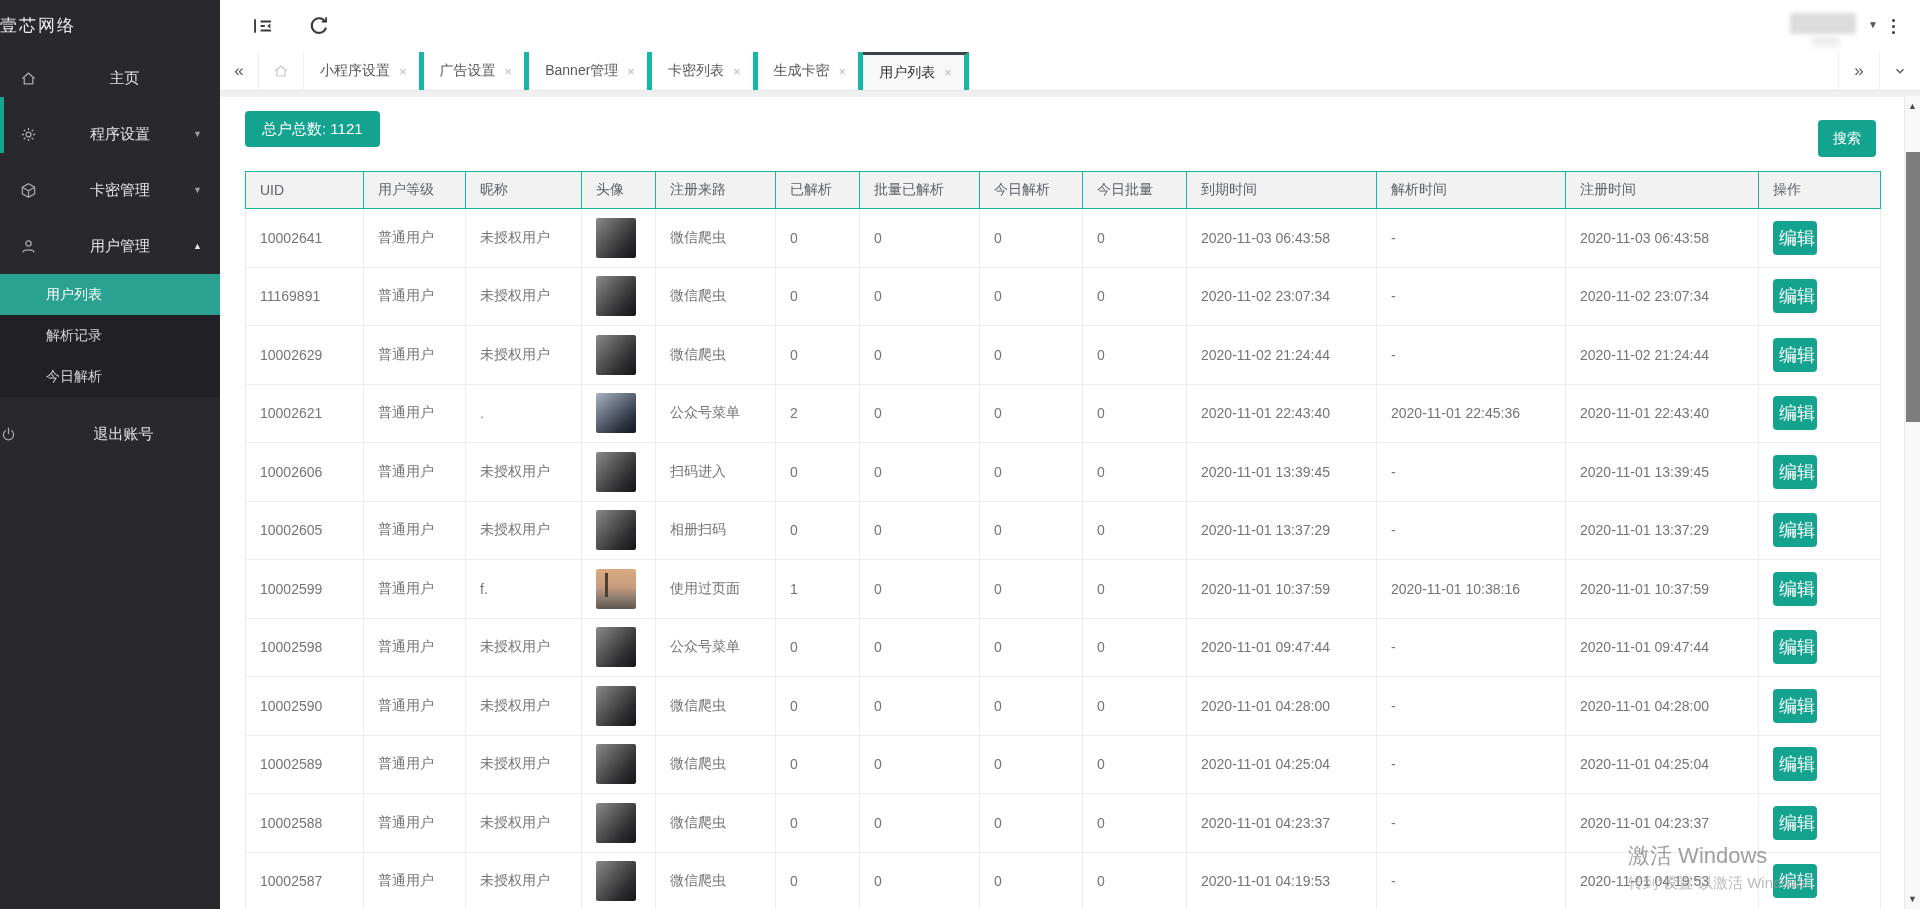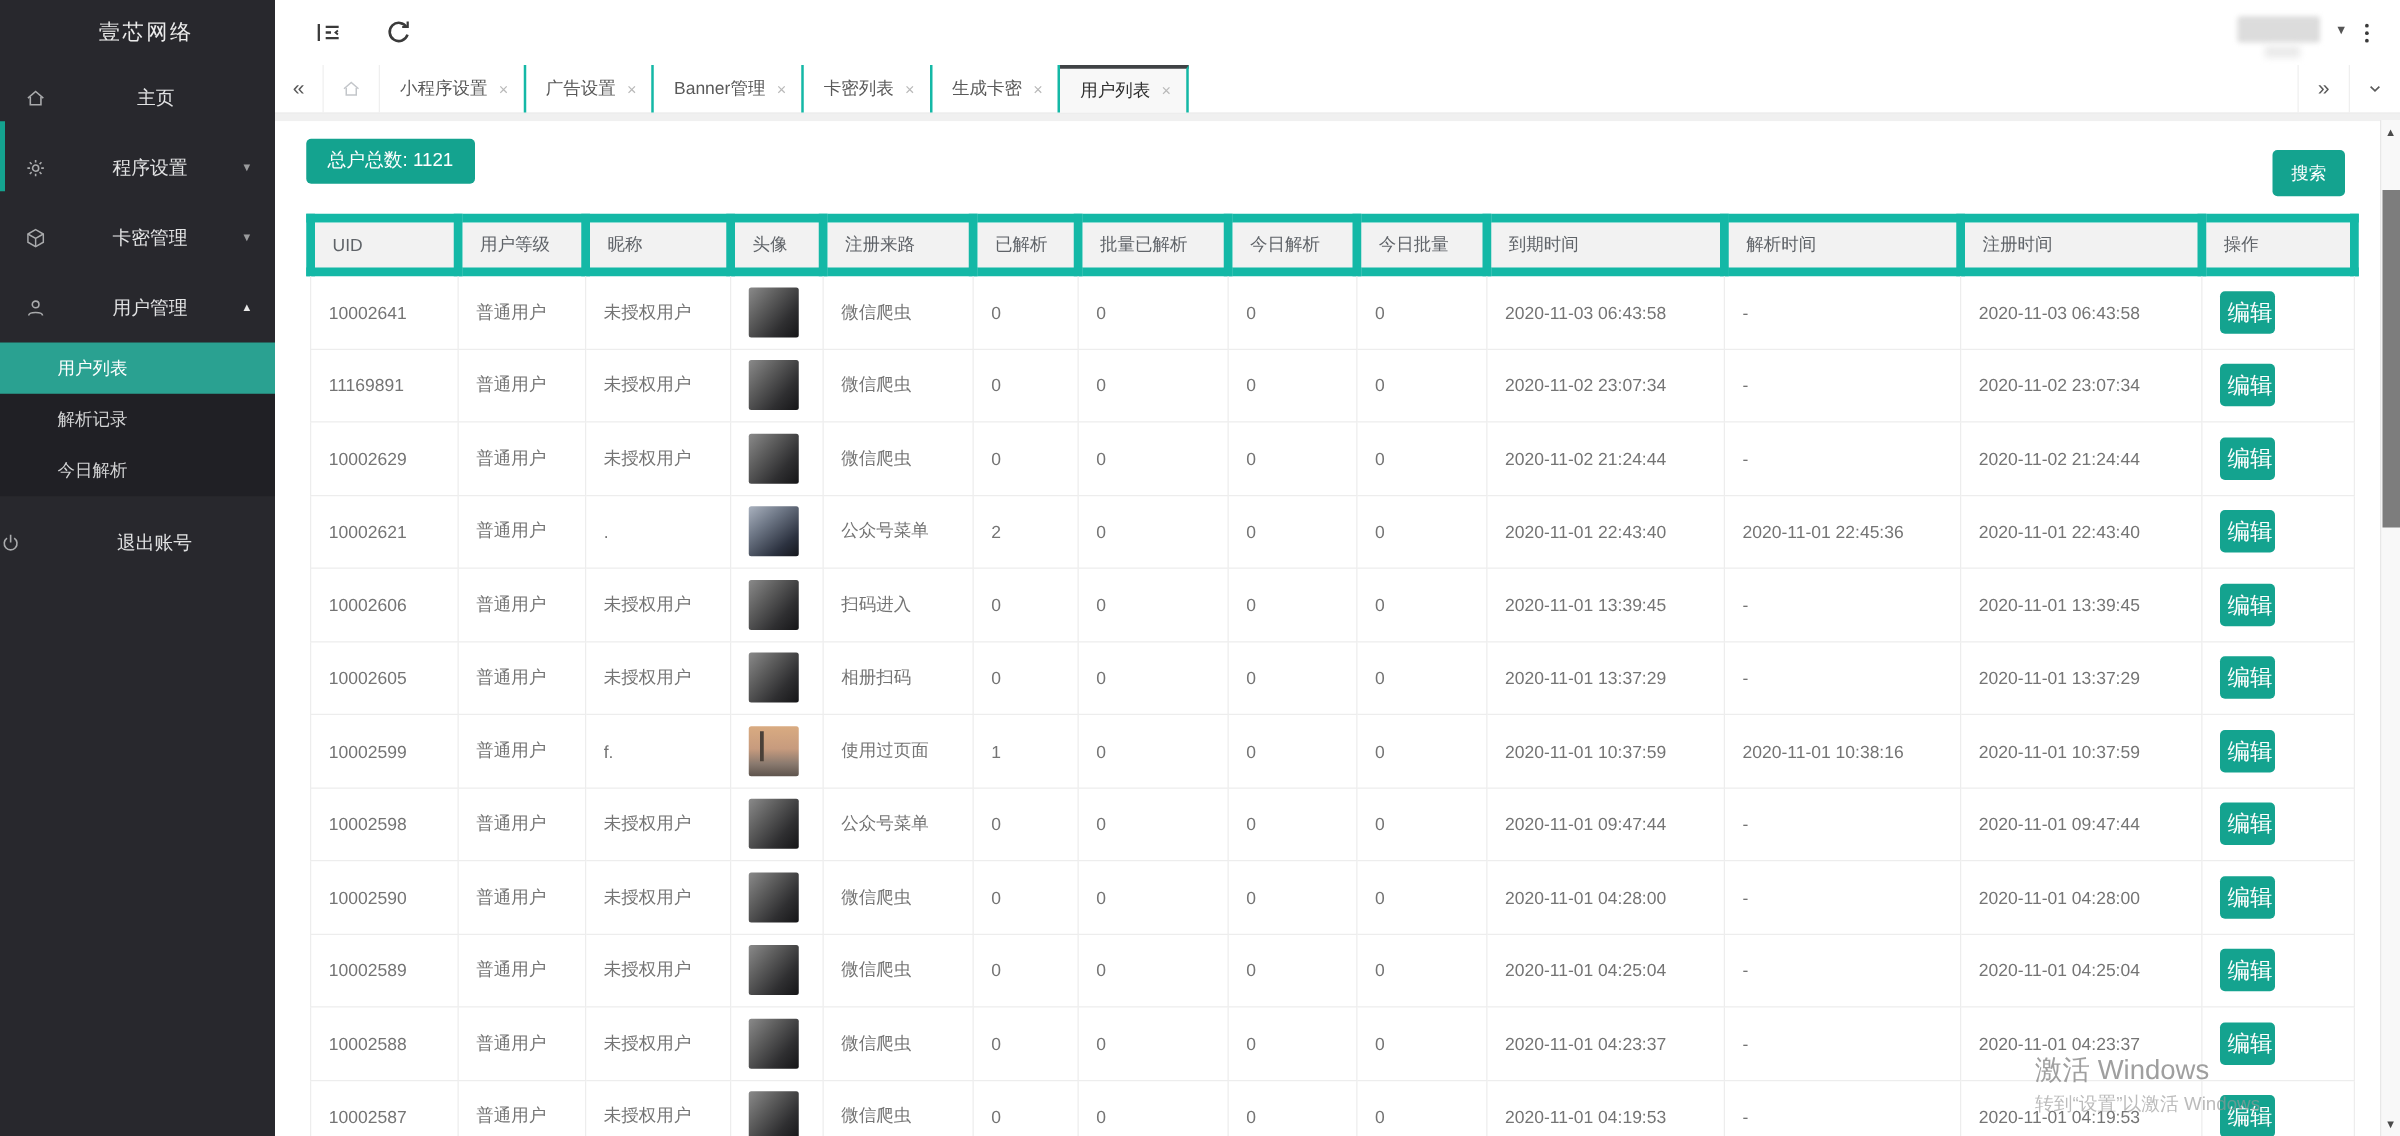--- a/index.html
+++ b/index.html
@@ -1,19 +1,19 @@
 <!DOCTYPE html>
 <html><head>
 <meta charset="utf-8">
 <style>
   html,body{margin:0;padding:0;width:1920px;height:909px;overflow:hidden;
     font-family:"Liberation Sans","DejaVu Sans",sans-serif;background:#fff;}
   
   .sidebar{position:absolute;left:0;top:0;width:220px;height:909px;background:#28282d;color:#dfe0e1;}
-  .logo{height:50px;line-height:52px;text-align:center;font-size:17px;letter-spacing:2px;color:#ececec;padding-left:14px;}
+  .logo{height:50px;line-height:52px;text-align:left;font-size:17px;letter-spacing:2px;color:#ececec;}
   .menu{position:absolute;top:50px;left:0;right:0;}
   .menu-item{height:56px;display:flex;align-items:center;padding:0 18px 0 20px;cursor:pointer;font-size:15px;}
   .mi-icon{width:17px;height:17px;color:#a9aaac;margin-right:10px;flex:none;display:inline-block;}
   .mi-icon svg{width:100%;height:100%;display:block;}
   .mi-label{flex:1;color:#e2e3e4;text-align:center;}
   .mi-caret{font-size:9px;color:#9a9b9d;}
   .submenu{background:#202025;}
   .sub-item{height:41px;line-height:41px;padding-left:46px;font-size:14px;color:#d2d3d4;cursor:pointer;}
   .sub-item.active{background:#2aa191;color:#fff;}
   .logout{position:absolute;top:412px;left:0;right:0;height:44px;display:flex;align-items:center;font-size:15px;cursor:pointer;}
@@ -27,37 +27,37 @@
   .user-pill{position:absolute;right:64px;top:13px;width:66px;height:21px;background:#dcdcdc;border-radius:2px;filter:blur(2px);cursor:pointer;}
   .user-smudge{position:absolute;right:80px;top:37px;width:28px;height:9px;background:#e9e9e9;filter:blur(3px);}
   .user-caret{position:absolute;right:42px;top:19px;font-size:10px;color:#555;cursor:pointer;}
   .tb-dots{position:absolute;right:20px;top:15px;width:14px;height:22px;cursor:pointer;display:flex;flex-direction:column;align-items:center;justify-content:center;gap:3px;}
   .tb-dots i{width:3px;height:3px;border-radius:50%;background:#3a3a3a;}
   
   .tabbar{position:absolute;left:220px;top:52px;right:0;height:38px;background:#fff;border-bottom:1px solid #e6e6e6;display:flex;align-items:stretch;}
   .tab-ctl{width:38px;display:flex;align-items:center;justify-content:center;color:#5a5a5a;font-size:17px;cursor:pointer;border-right:1px solid #efefef;flex:none;}
   .tab-home{width:44px;display:flex;align-items:center;justify-content:center;border-right:1px solid #efefef;cursor:pointer;flex:none;}
   .tab-home svg{width:16px;height:16px;color:#c3c6ca;}
-  .tab{display:flex;align-items:center;padding:0 12px 0 16px;border-right:2px solid #14b8a6;font-size:14px;color:#595959;cursor:pointer;flex:none;}
+  .tab{display:flex;align-items:center;padding:0 12px 0 16px;border-right:5px solid #14b8a6;font-size:14px;color:#595959;cursor:pointer;flex:none;}
   .tab .tab-label{margin-right:9px;}
   .tab .tab-close{font-size:13px;color:#b9b9b9;cursor:pointer;}
   .tab.active{background:#f8f8f8;border-top:3px solid #3f4245;color:#2e2e2e;}
   .tabbar-right{position:absolute;right:0;top:0;height:38px;display:flex;}
   .tabbar-right .tab-ctl{border-left:1px solid #efefef;border-right:none;width:40px;}
   .tabbar-right .tab-ctl svg{width:14px;height:14px;color:#5a5a5a;}
   .page-gap{position:absolute;left:220px;top:91px;right:0;height:6px;background:#f0f0f0;}
   
   .content{position:absolute;left:220px;top:97px;right:16px;bottom:0;background:#fff;overflow:hidden;}
   .total-badge{position:absolute;left:25px;top:14px;height:36px;line-height:36px;padding:0 17px;background:#14a38f;color:#fff;font-size:15px;border-radius:4px;}
   .search-input{position:absolute;left:1285px;top:24px;width:305px;height:34px;box-sizing:border-box;border:1px solid #dcdfe6;border-radius:4px;padding:0 12px;font-size:13px;color:#606266;outline:none;font-family:inherit;}
   .search-input::placeholder{color:#c0c4cc;}
   .search-btn{position:absolute;left:1598px;top:23px;width:58px;height:37px;background:#14a38f;color:#fff;border:none;border-radius:4px;font-size:14px;cursor:pointer;font-family:inherit;}
   
   table.user-table{position:absolute;left:25px;top:74px;width:1635px;border-collapse:collapse;table-layout:fixed;font-size:14px;}
-  .user-table th{height:36px;background:#f2f2f2;color:#5f6368;font-weight:normal;text-align:left;padding:0 0 0 14px;border:7px solid #14b8a6;white-space:nowrap;overflow:hidden;}
+  .user-table th{height:36px;background:#f2f2f2;color:#5f6368;font-weight:normal;text-align:left;padding:0 0 0 14px;border:1px solid #14b8a6;white-space:nowrap;overflow:hidden;}
   .user-table td{height:57.5px;color:#747474;text-align:left;padding:0 0 0 14px;border:1px solid #ededed;white-space:nowrap;overflow:hidden;}
   .avatar{width:40px;height:40px;border-radius:2px;}
   .avatar--dark{background:linear-gradient(130deg,#8a8a8a 0%,#5c5c5c 35%,#2f2f31 70%,#151517 100%);}
   .avatar--dark2{background:linear-gradient(140deg,#aab2bf 0%,#6d7685 35%,#2c3240 75%,#14161c 100%);}
   .avatar--sunset{background:linear-gradient(180deg,#d9ab81 0%,#c79b7e 45%,#8a7a6f 75%,#5e544d 100%);position:relative;}
   .avatar--sunset::after{content:"";position:absolute;left:9px;top:4px;width:3px;height:24px;background:#4a4038;}
   .edit-btn{width:44px;height:34px;background:#14a38f;color:#fff;border:none;border-radius:4px;font-size:18px;cursor:pointer;font-family:inherit;}
   
   .watermark{position:absolute;left:1628px;top:841px;pointer-events:none;z-index:5;}
   .wm1{font-size:22px;color:rgba(135,135,135,.8);}

